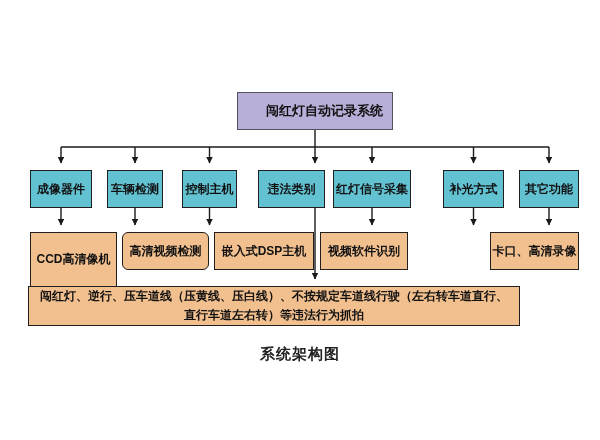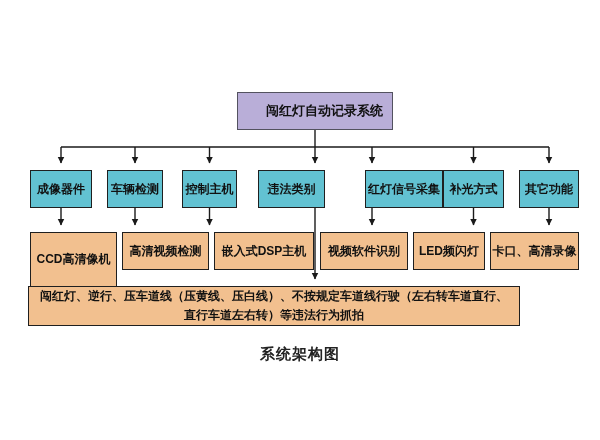--- a/index.html
+++ b/index.html
@@ -88,28 +88,27 @@
       <path d="M315,208 V279" marker-end="url(#arrow)"></path>
     </g>
   </svg>
 
   <div class="node node-root" style="left:237px; top:92px; width:156px; height:38px;padding-left:19px;">闯红灯自动记录系统</div>
 
   <div class="node node-l2" style="left:30px; top:170px; width:62px; height:38px;">成像器件</div>
   <div class="node node-l2" style="left:107px; top:170px; width:56px; height:38px;">车辆检测</div>
   <div class="node node-l2" style="left:182px; top:170px; width:55px; height:38px;">控制主机</div>
   <div class="node node-l2" style="left:258px; top:170px; width:67px; height:38px;">违法类别</div>
-  <div class="node node-l2" style="left:333px; top:170px; width:78px; height:38px;margin-left:32px;">红灯信号采集</div>
+  <div class="node node-l2" style="left:333px; top:170px; width:78px; height:38px;">红灯信号采集</div>
   <div class="node node-l2" style="left:443px; top:170px; width:61px; height:38px;">补光方式</div>
   <div class="node node-l2" style="left:519px; top:170px; width:60px; height:38px;">其它功能</div>
 
   <div class="node node-l3" style="left:30px; top:232px; width:87px; height:55px;">CCD高清像机</div>
-  <div class="node node-l3" style="left:122px; top:232px; width:87px; height:38px;">高清视频检测</div>
+  <div class="node node-l3" style="left:122px; top:232px; width:87px; height:38px;border-radius:6px;">高清视频检测</div>
   <div class="node node-l3" style="left:214px; top:232px; width:100px; height:38px;">嵌入式DSP主机</div>
   <div class="node node-l3" style="left:320px; top:232px; width:88px; height:38px;">视频软件识别</div>
-  <div class="node node-l3" style="left:413px; top:232px; width:72px; height:38px;">LED频闪灯</div>
   <div class="node node-l3" style="left:490px; top:232px; width:89px; height:38px;">卡口、高清录像</div>
 
   <div class="node node-detail" style="left:28px; top:286px; width:492px; height:40px;">闯红灯、逆行、压车道线（压黄线、压白线）、不按规定车道线行驶（左右转车道直行、直行车道左右转）等违法行为抓拍</div>
 
   <div class="caption">系统架构图</div>
 
 </div>
 
 </body></html>

